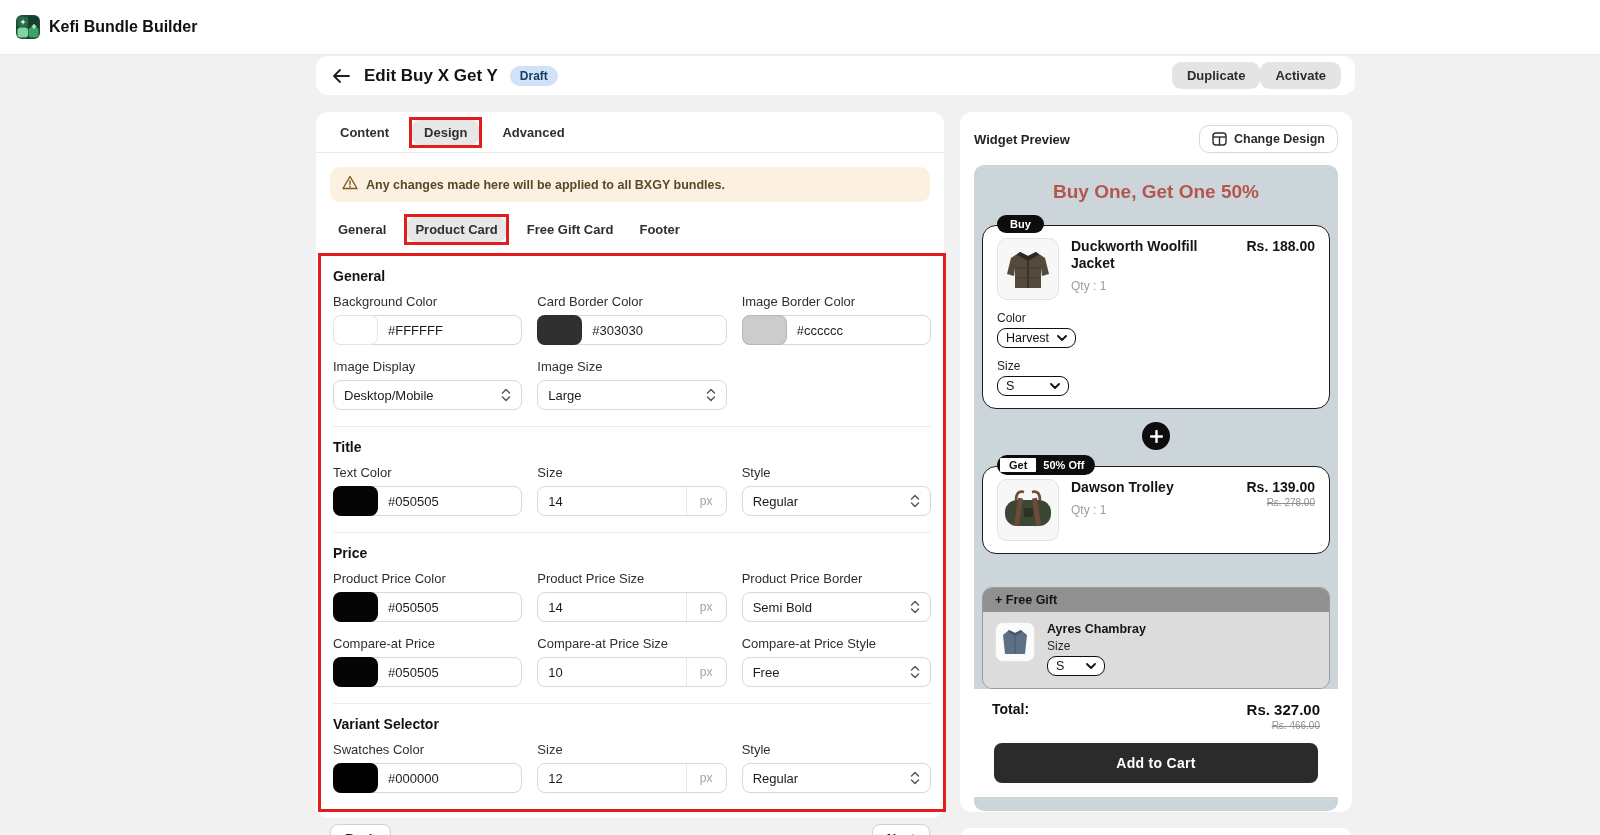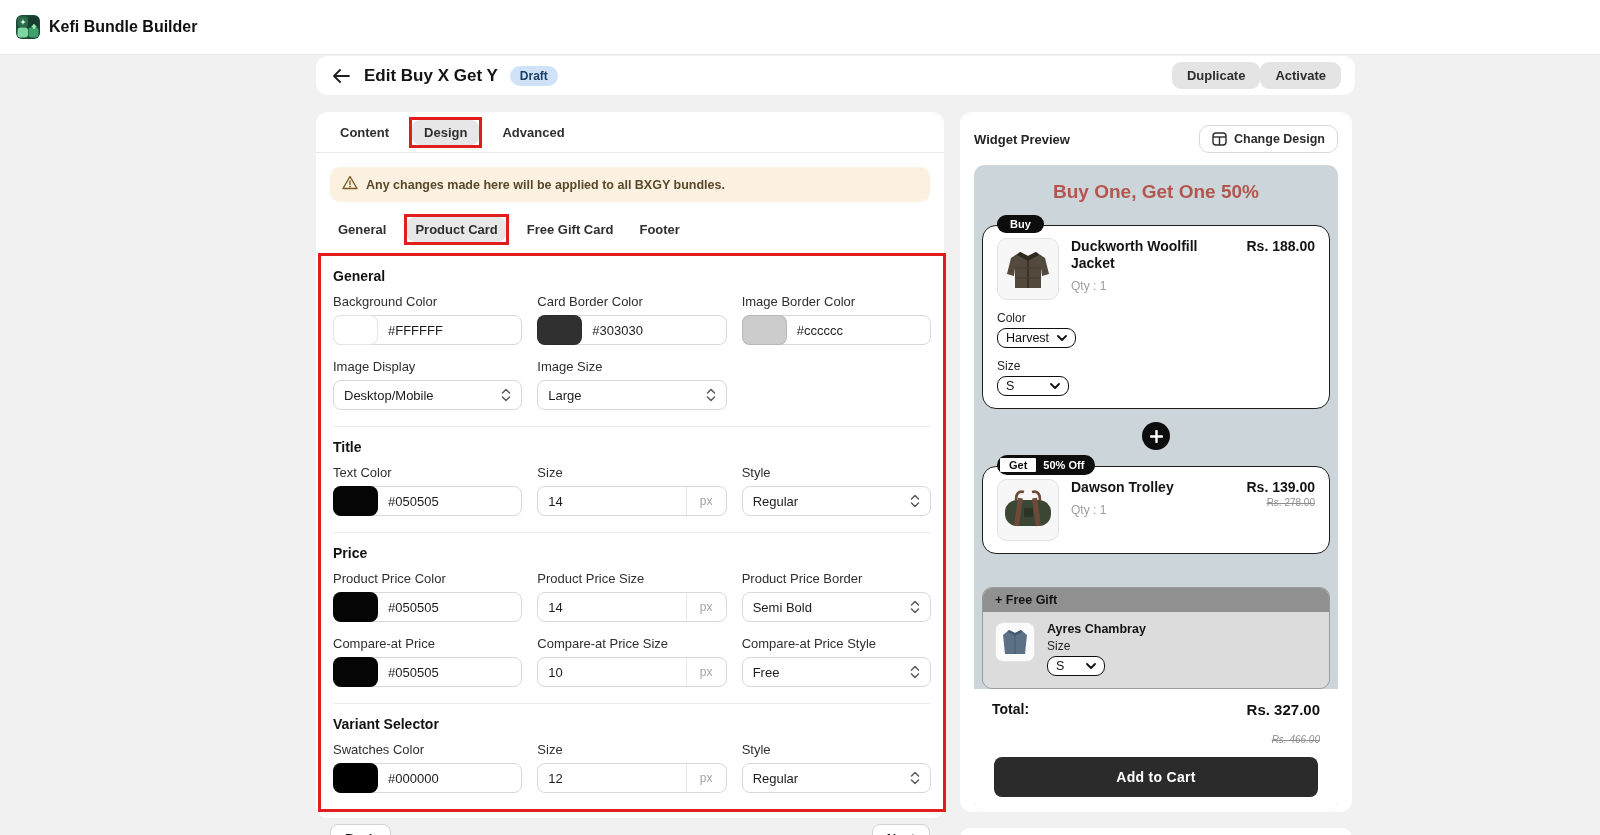--- a/index.html
+++ b/index.html
@@ -173,21 +173,21 @@
   .gift-header { background:#909090; padding:5px 12px; font-size:12.5px; font-weight:700; color:#141414; }
   .gift-body { background:#dcdcdc; padding:10px 12px 12px; display:flex; gap:12px; }
   .gift-name { font-size:12.5px; font-weight:700; color:#141414; }
   .gift-opt-label { font-size:12px; color:#1f1f1f; margin-top:3px; }
 
   .total-strip { background:#ffffff; margin-top:0; padding:12px 18px 14px; }
   .total-row { display:flex; justify-content:space-between; align-items:flex-start; }
   .total-label { font-size:14px; font-weight:700; color:#111; }
   .total-col { text-align:right; }
   .total-value { font-size:15px; font-weight:700; color:#111; }
-  .total-compare { font-size:10px; color:#8f8f8f; text-decoration:line-through; margin-top:16px;font-style:italic; }
+  .total-compare { font-size:10px; color:#8f8f8f; text-decoration:line-through; margin-top:2px; }
   .add-to-cart {
     display:block; width:calc(100% - 4px); margin:12px auto 0; height:40px;
     background:#2b2b2b; border:none; border-radius:8px; color:#fff;
     font-size:14px; font-weight:700; letter-spacing:.3px; font-family:inherit; cursor:pointer;
   }
 
   .bottom-stub {
     position:absolute; left:960px; top:828px; width:392px; height:10px;
     background:#fff; border-radius:12px 12px 0 0;
   }

